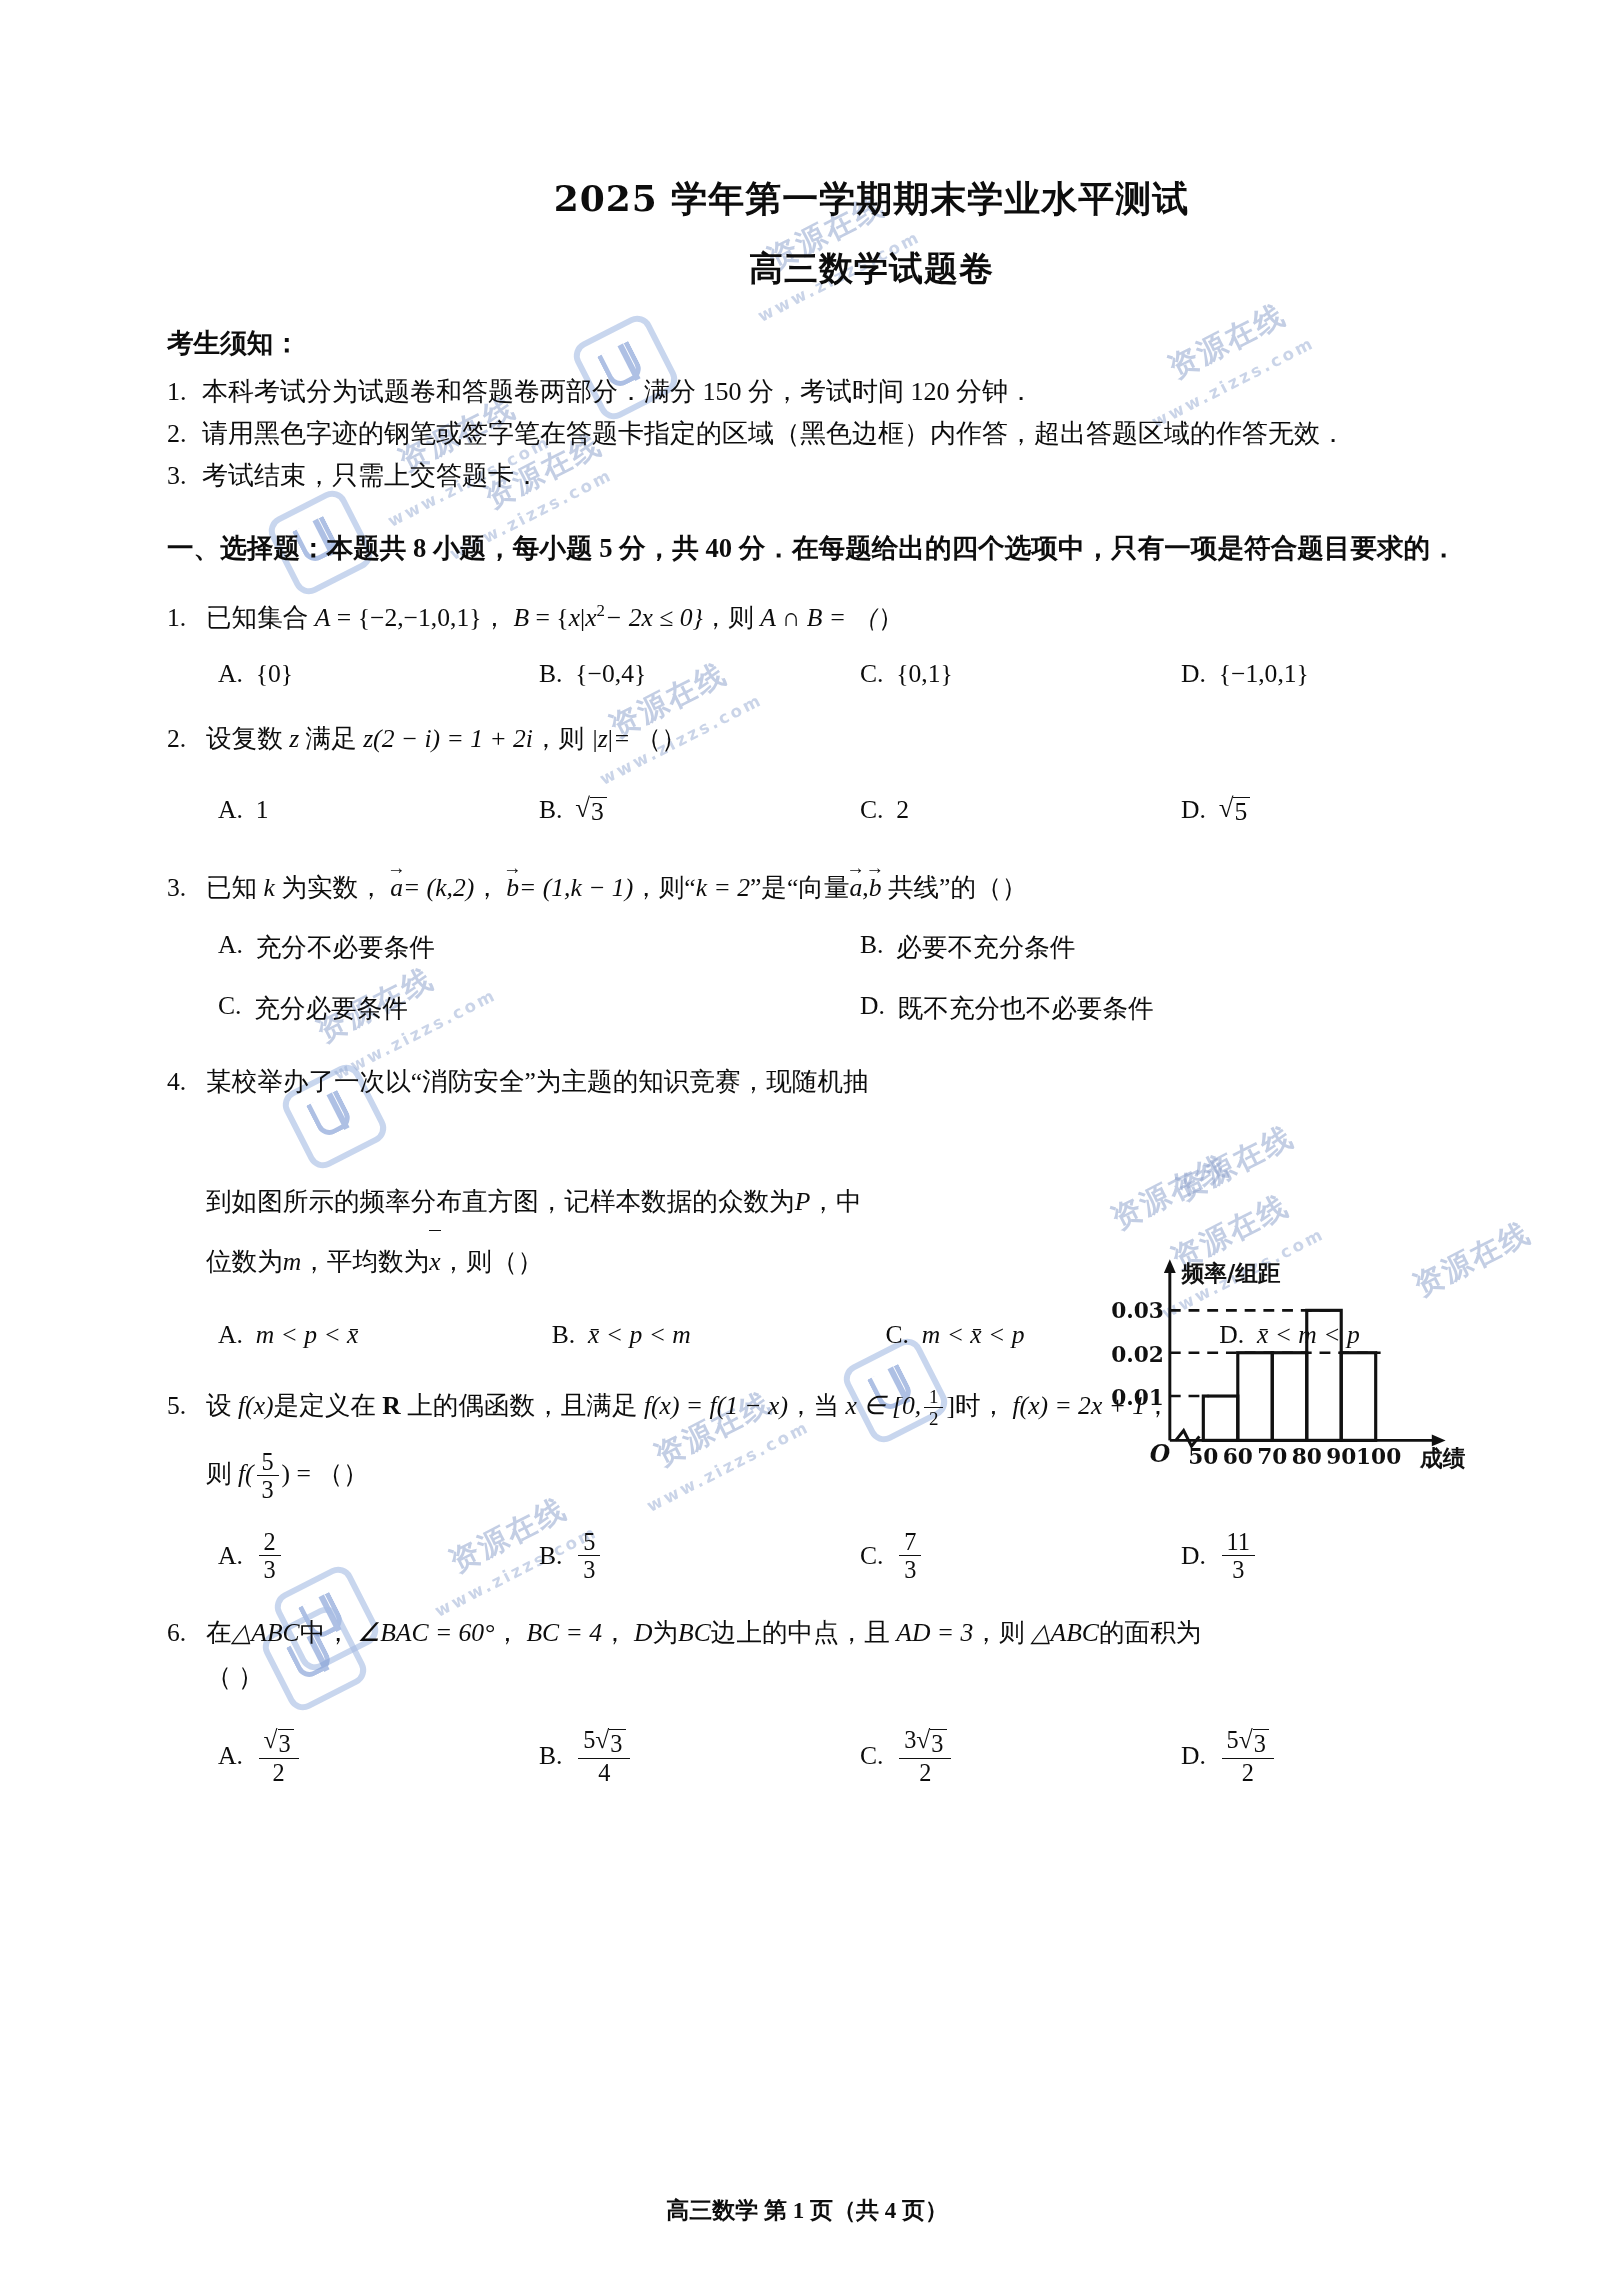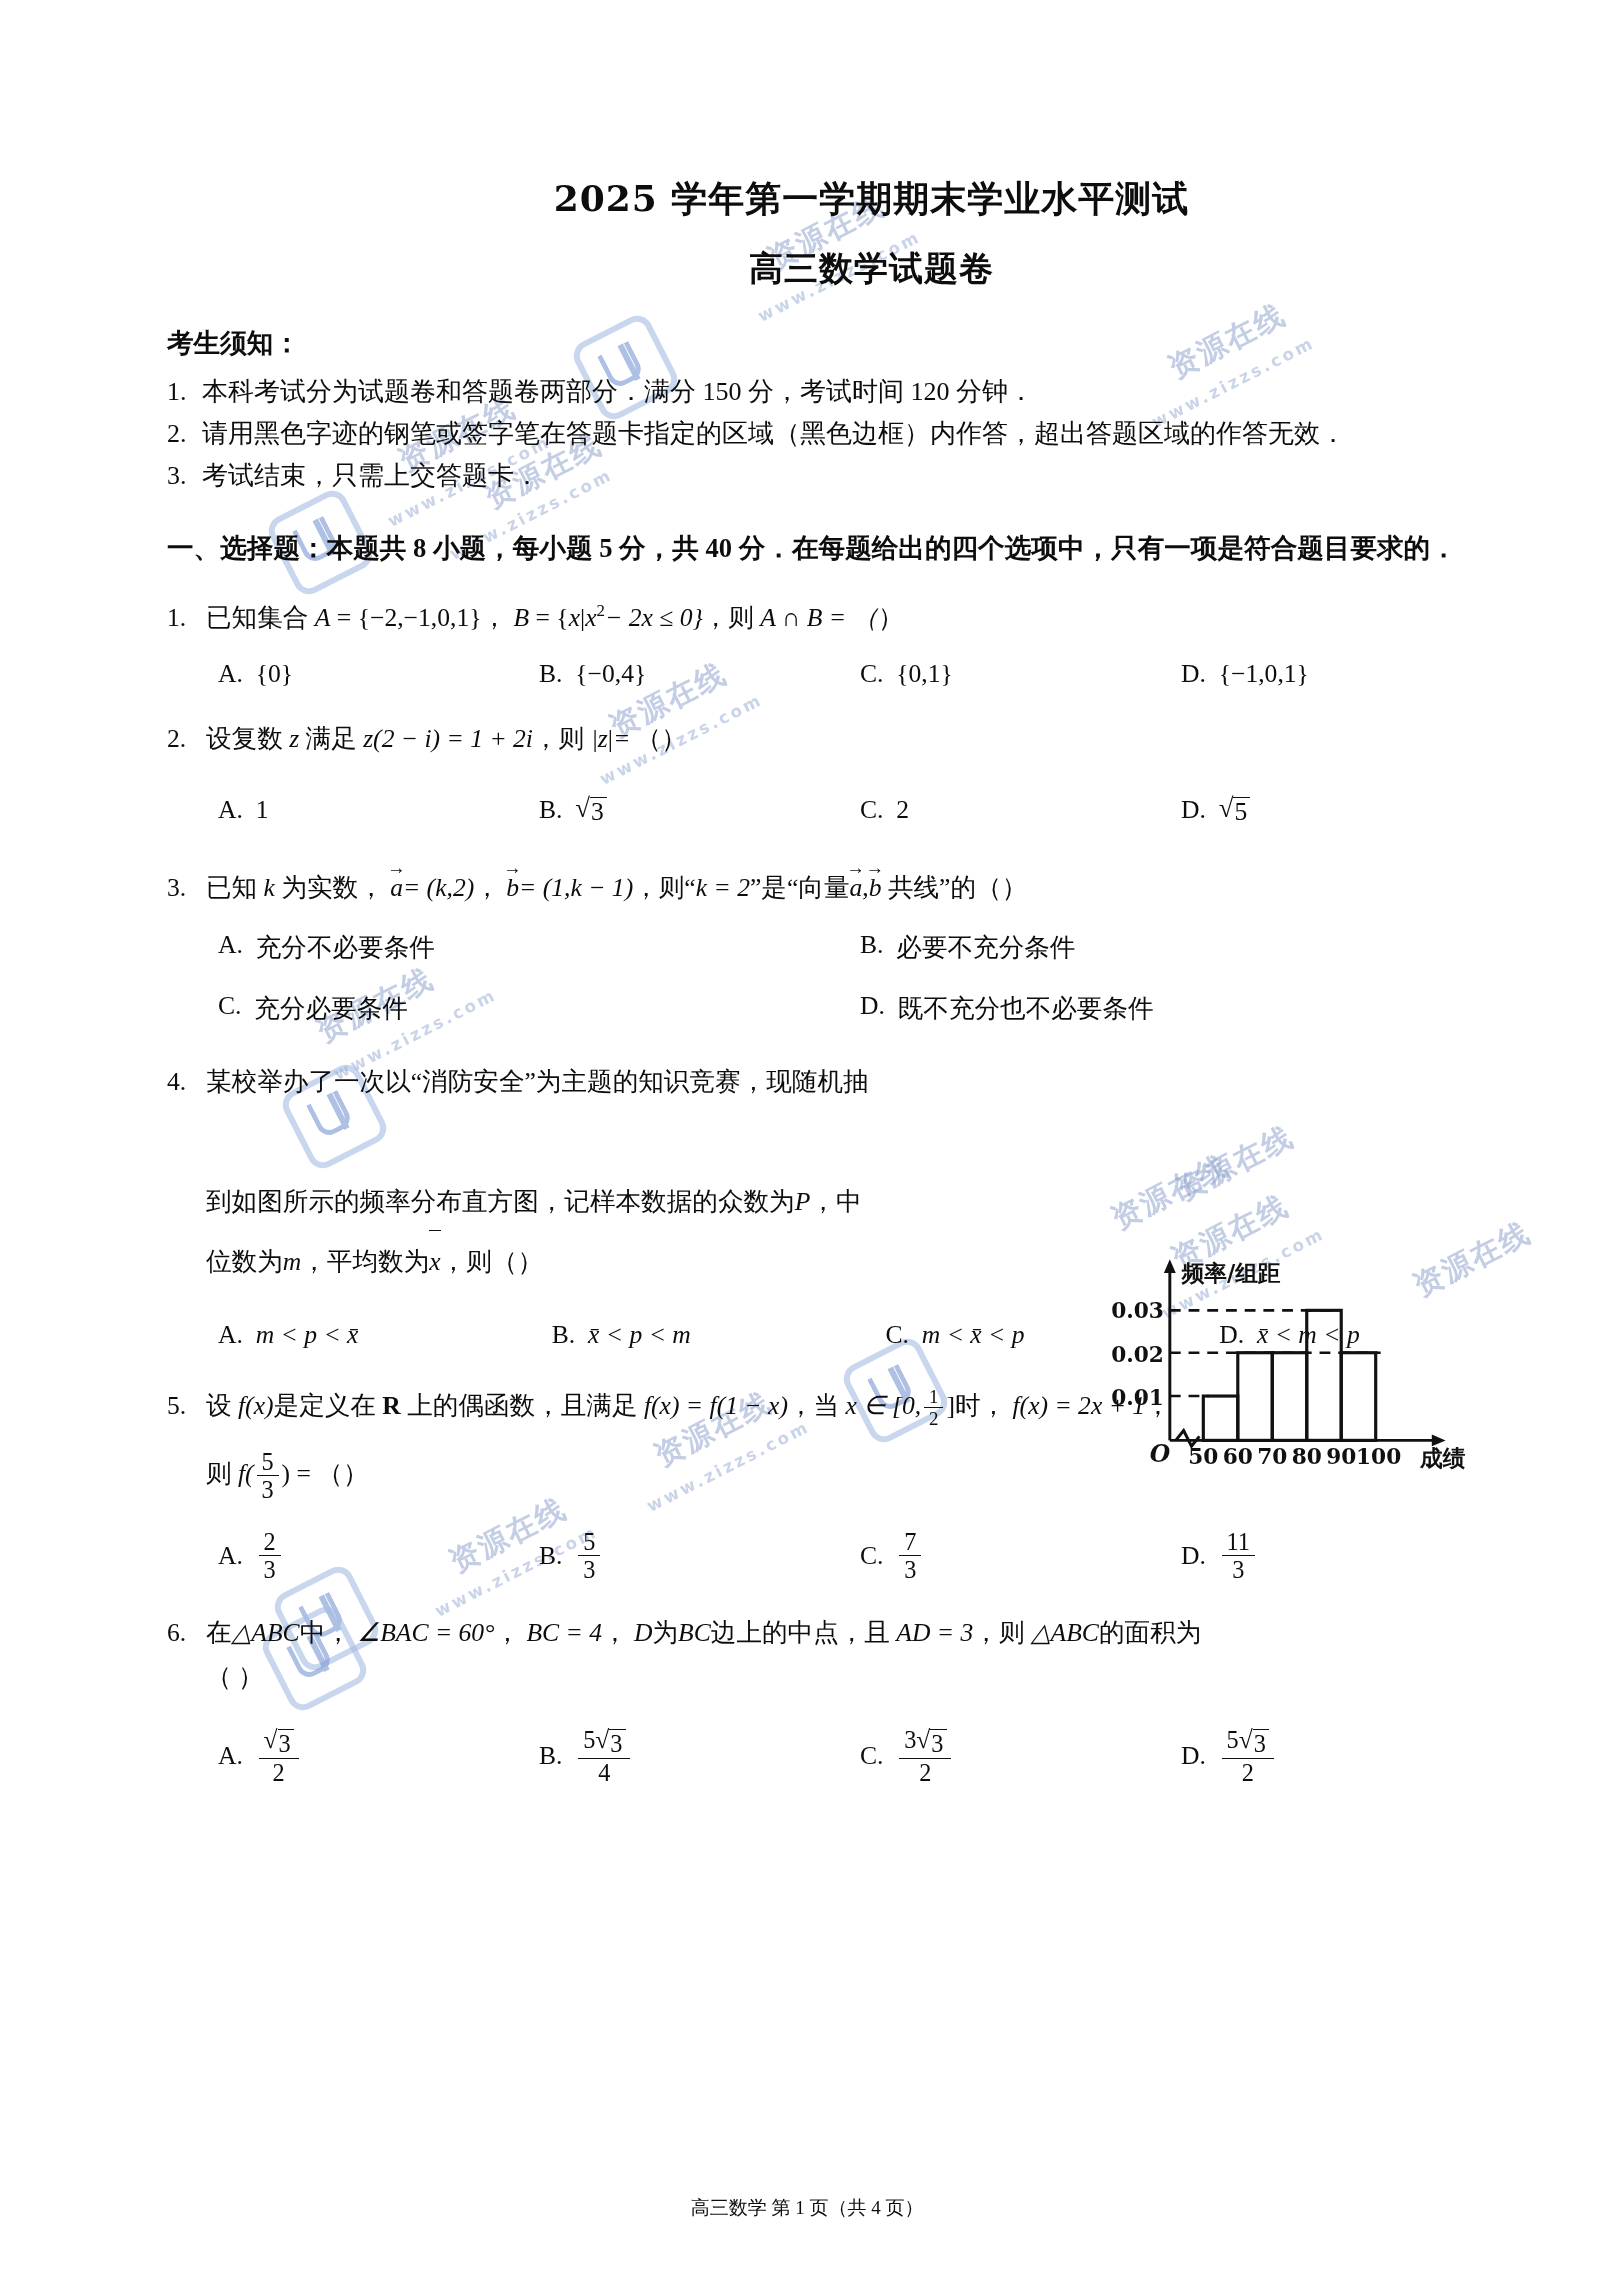--- a/index.html
+++ b/index.html
@@ -182,22 +182,22 @@
     width: 394px;
     height: 227px;
   }
 
   
   .footer {
     position: absolute;
     left: 0; right: 0;
     top: 2195px;
     text-align: center;
-    font-size: 19px;
-    font-weight: normal;
+    font-size: 23px;
+    font-weight: bold;
   }
 
   
   .wm {
     position: absolute;
     pointer-events: none;
     user-select: none;
     opacity: 0.52;
     color: #8ea2cc;
     font-family: "DejaVu Sans", sans-serif;

